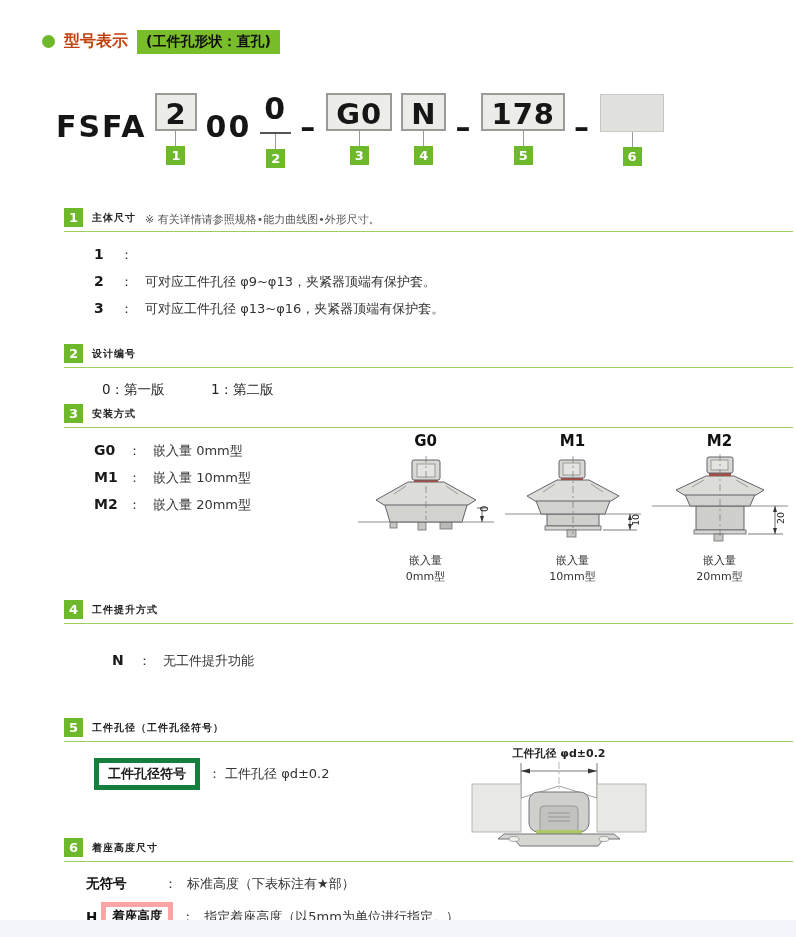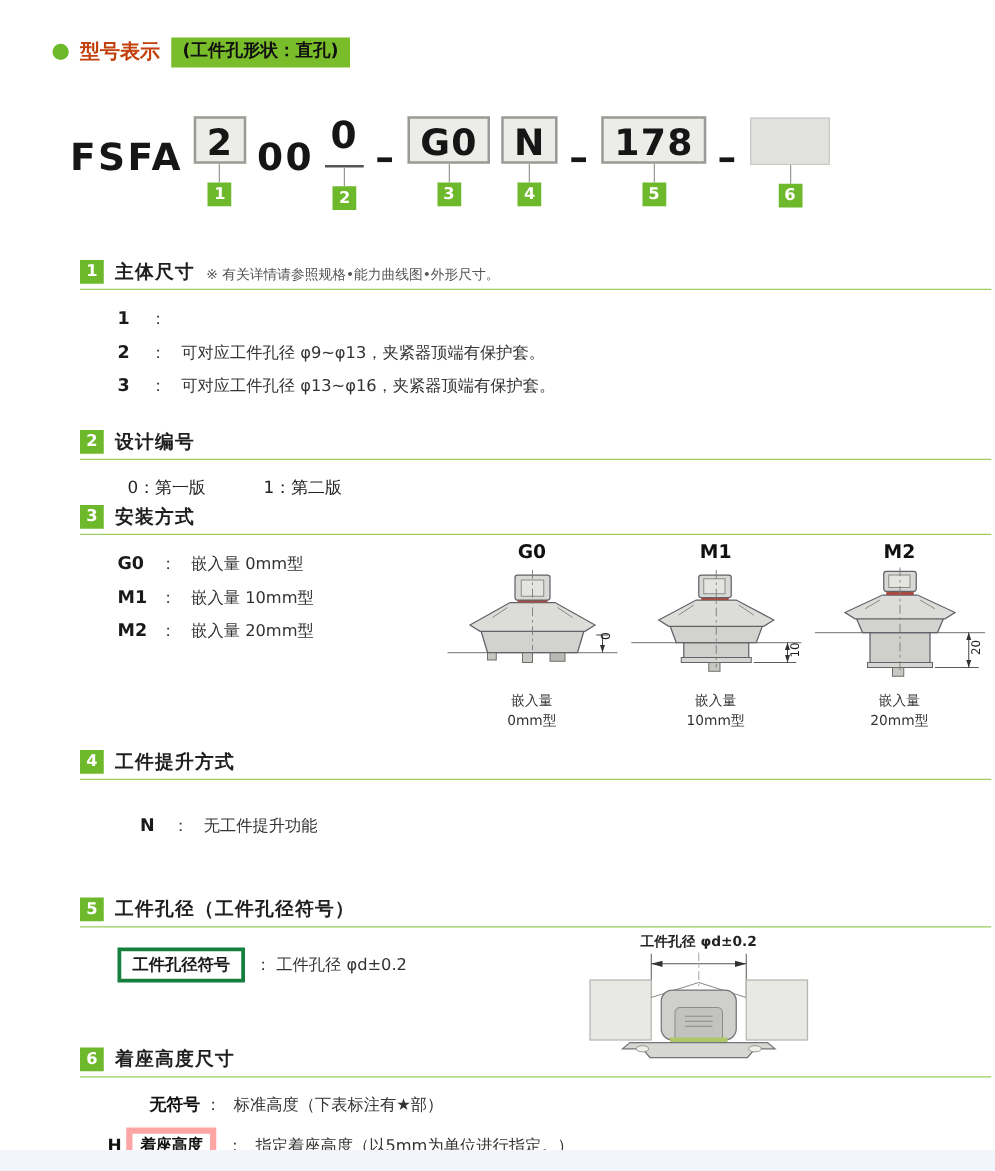--- a/index.html
+++ b/index.html
@@ -23,47 +23,47 @@
   .seg .emptybox{width:62px;height:36px;background:#e1e1de;border:1px solid #c8c8c5;margin-top:3px;}
   .seg .uline{border-bottom:2px solid #555;padding:0 4px;}
   .seg .conn{width:1px;height:15px;background:#9a9a96;}
   .seg .tag{width:19px;height:19px;background:#6eb92b;color:#fff;font-size:13px;font-weight:bold;
     display:flex;align-items:center;justify-content:center;}
   
   .sec{position:absolute;left:64px;width:729px;}
   .sec-head{display:flex;align-items:center;gap:9px;padding-bottom:4px;border-bottom:1px solid #9ccd5e;}
   .sec-num{width:19px;height:19px;background:#6eb92b;color:#fff;font-size:13px;font-weight:bold;
     display:flex;align-items:center;justify-content:center;flex:0 0 auto;}
-  .sec-title{font-size:15px;font-weight:bold;color:#1f1f1f;letter-spacing:1px;}
+  .sec-title{font-size:10px;font-weight:bold;color:#1f1f1f;letter-spacing:1px;}
   .sec-note{font-size:11px;color:#555;margin-left:0;padding-top:3px;}
   .rows{margin:14px 0 0 30px;}
   .row{margin-bottom:9px;font-size:13px;color:#333;display:flex;align-items:baseline;}
   .row .k{font-weight:bold;font-size:14px;color:#1a1a1a;min-width:20px;}
   .row .c{margin:0 12px 0 6px;color:#333;}
   .opts{margin:13px 0 0 38px;font-size:13.5px;color:#222;}
   .opts span{margin-right:42px;}
   
   .s3body{display:flex;align-items:flex-start;}
   .s3list{width:262px;}
   .s3list .row .k{min-width:28px;}
   .diagrams{display:flex;}
   .diag{width:147px;display:flex;flex-direction:column;align-items:center;}
   .diag .dlabel{font-size:15px;font-weight:bold;color:#111;margin:4px 0 2px 0;}
   .diag .cap{font-size:11px;color:#333;text-align:center;line-height:1.45;margin-top:3px;}
   
   .s5wrap{position:relative;}
-  .lblbox{border:3px solid #15803d;padding:2px 9px;font-size:13px;font-weight:bold;color:#1a1a1a;background:#fff;}
+  .lblbox{border:5px solid #15803d;padding:2px 9px;font-size:13px;font-weight:bold;color:#1a1a1a;background:#fff;}
   .s5line{margin:16px 0 0 30px;font-size:13px;color:#333;display:flex;align-items:center;}
   .s5line .c{margin:0 4px 0 8px;}
   .s5diag{position:absolute;left:400px;top:28px;}
   
   .s6rows{margin:13px 0 0 22px;}
   .s6row{margin-bottom:9px;font-size:13px;color:#333;display:flex;align-items:center;}
   .s6row .k{font-weight:bold;font-size:13.5px;color:#111;}
-  .s6row .k1{min-width:74px;text-align:right;}
+  .s6row .k1{min-width:74px;}
   .s6row .hbox{border:5px solid #fca5a5;padding:1px 6px;font-size:12.5px;font-weight:bold;color:#111;margin:0 4px;}
   .s6row .c{margin:0 10px 0 4px;}
   .botband{position:absolute;left:0;right:0;bottom:0;height:17px;background:#f2f5fa;}
   svg text{font-family:"DejaVu Sans","Liberation Sans",sans-serif;}
 </style>
 </head>
 <body>
 
 <div class="hdr">
   <span class="dot"></span>

